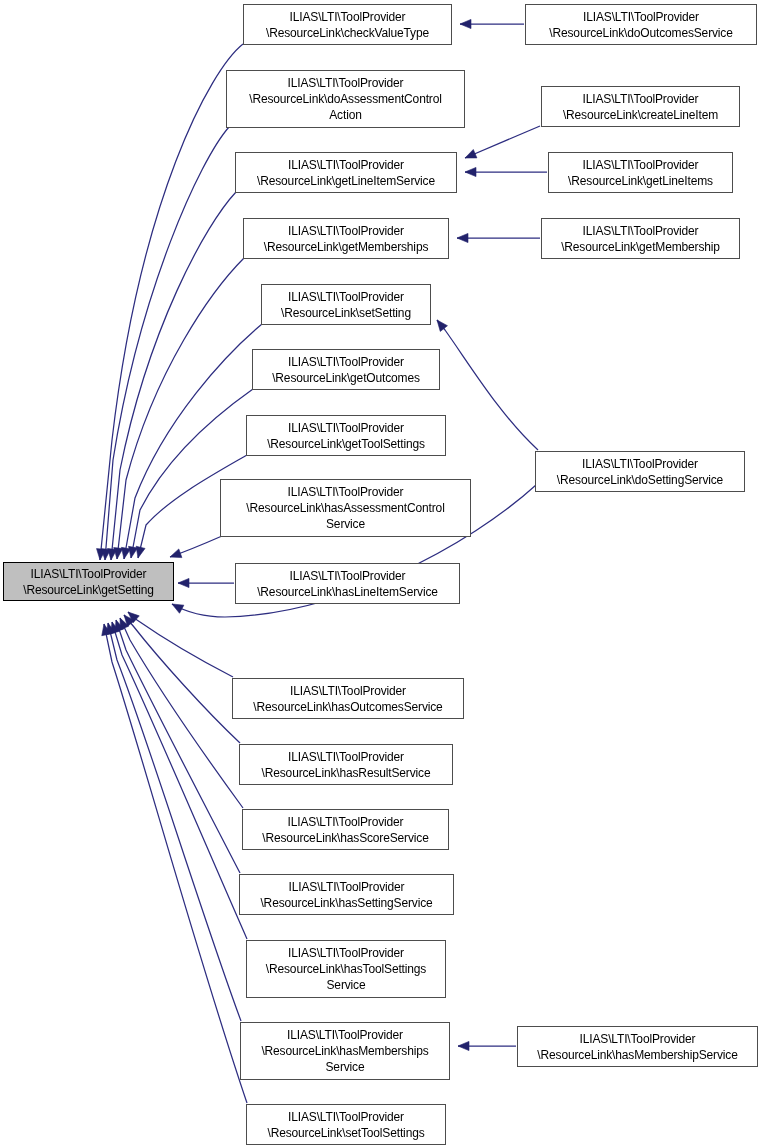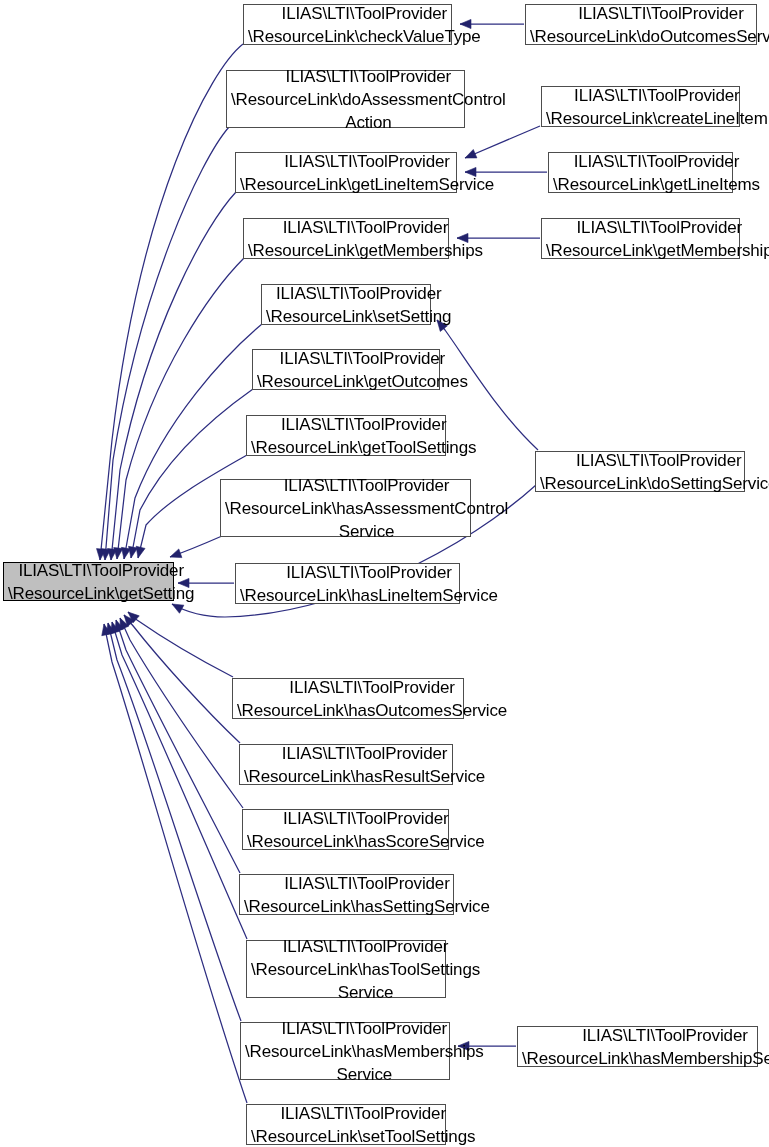--- a/index.html
+++ b/index.html
@@ -25,23 +25,24 @@
     pointer-events: none;
   }
   .node {
     position: absolute;
     box-sizing: border-box;
     border: 1px solid #4d4d4d;
     background: #ffffff;
     color: #000000;
     display: flex;
     align-items: center;
+    justify-content: center;
     text-align: center;
-    font-size: 17px;
-    line-height: 23px;
+    font-size: 12px;
+    line-height: 16px;
     letter-spacing: -0.15px;
     white-space: pre-line;
     z-index: 2;
   }
   .node.highlight {
     background: #bfbfbf;
     border: 1px solid #000000;
   }
   .node .label {
     display: block;

